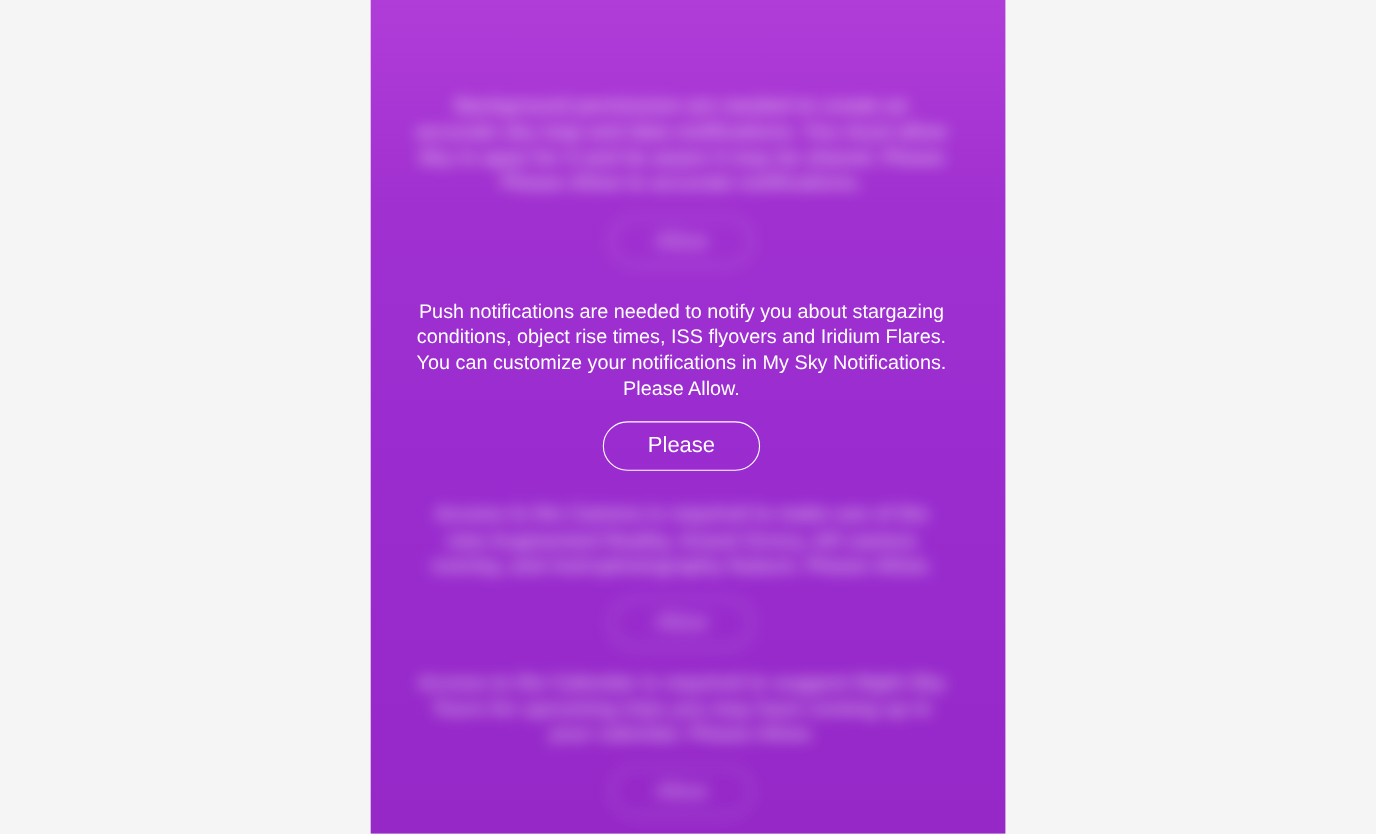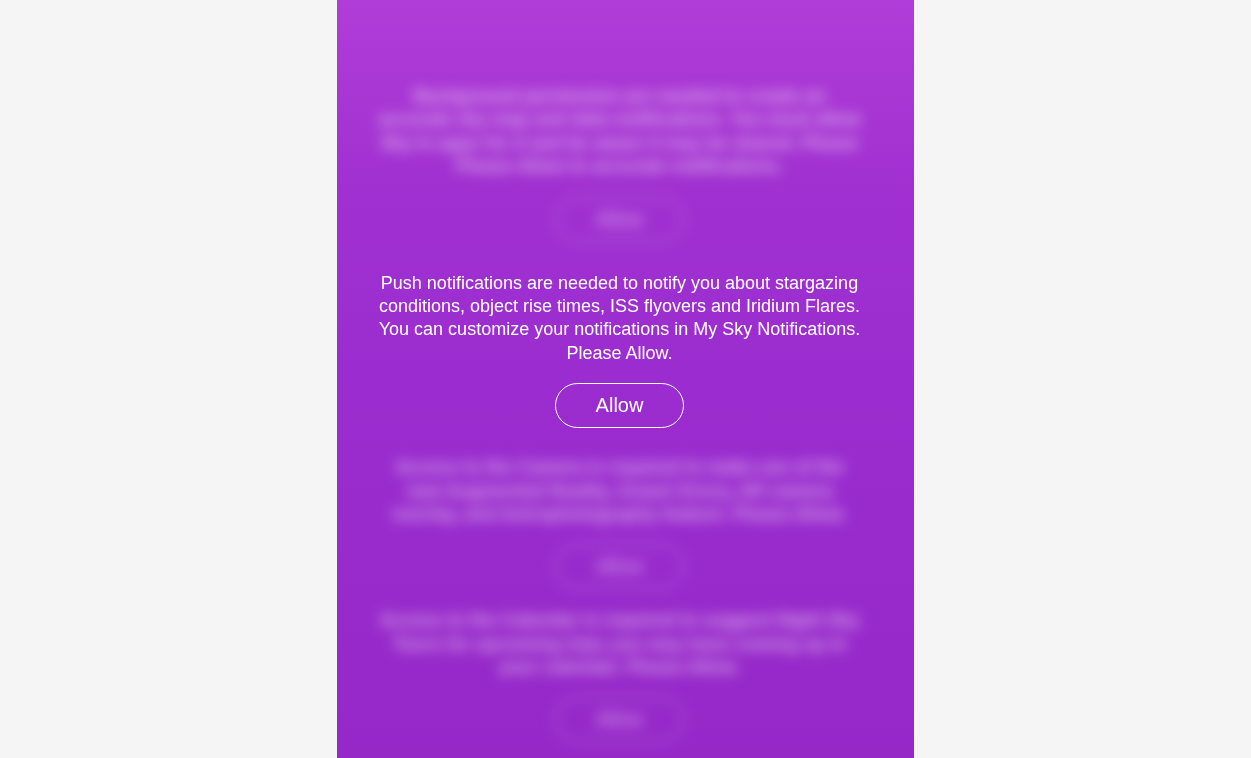--- a/index.html
+++ b/index.html
@@ -75,21 +75,21 @@
 
 <div class="app-screen">
 
   <div class="permission-section blurred section-1">
     <p class="permission-text">Background permission are needed to create an accurate sky map and data notifications. You must allow Sky in apps for it and be aware it may be shared. Please Please Allow to accurate notifications.</p>
     <button class="allow-button">Allow</button>
   </div>
 
   <div class="permission-section section-active">
     <p class="permission-text">Push notifications are needed to notify you about stargazing conditions, object rise times, ISS flyovers and Iridium Flares. You can customize your notifications in My Sky Notifications. Please Allow.</p>
-    <button class="allow-button">Allow</button>
+    <button class="allow-button">Please</button>
   </div>
 
   <div class="permission-section blurred">
     <p class="permission-text">Access to the Camera is required to make use of the new Augmented Reality, Grand Orrery, AR camera overlay, and Astrophotography feature. Please Allow.</p>
     <button class="allow-button">Allow</button>
   </div>
 
   <div class="permission-section blurred">
     <p class="permission-text">Access to the Calendar is required to suggest Night Sky Tours for upcoming trips you may have coming up in your calendar. Please Allow.</p>
     <button class="allow-button">Allow</button>

